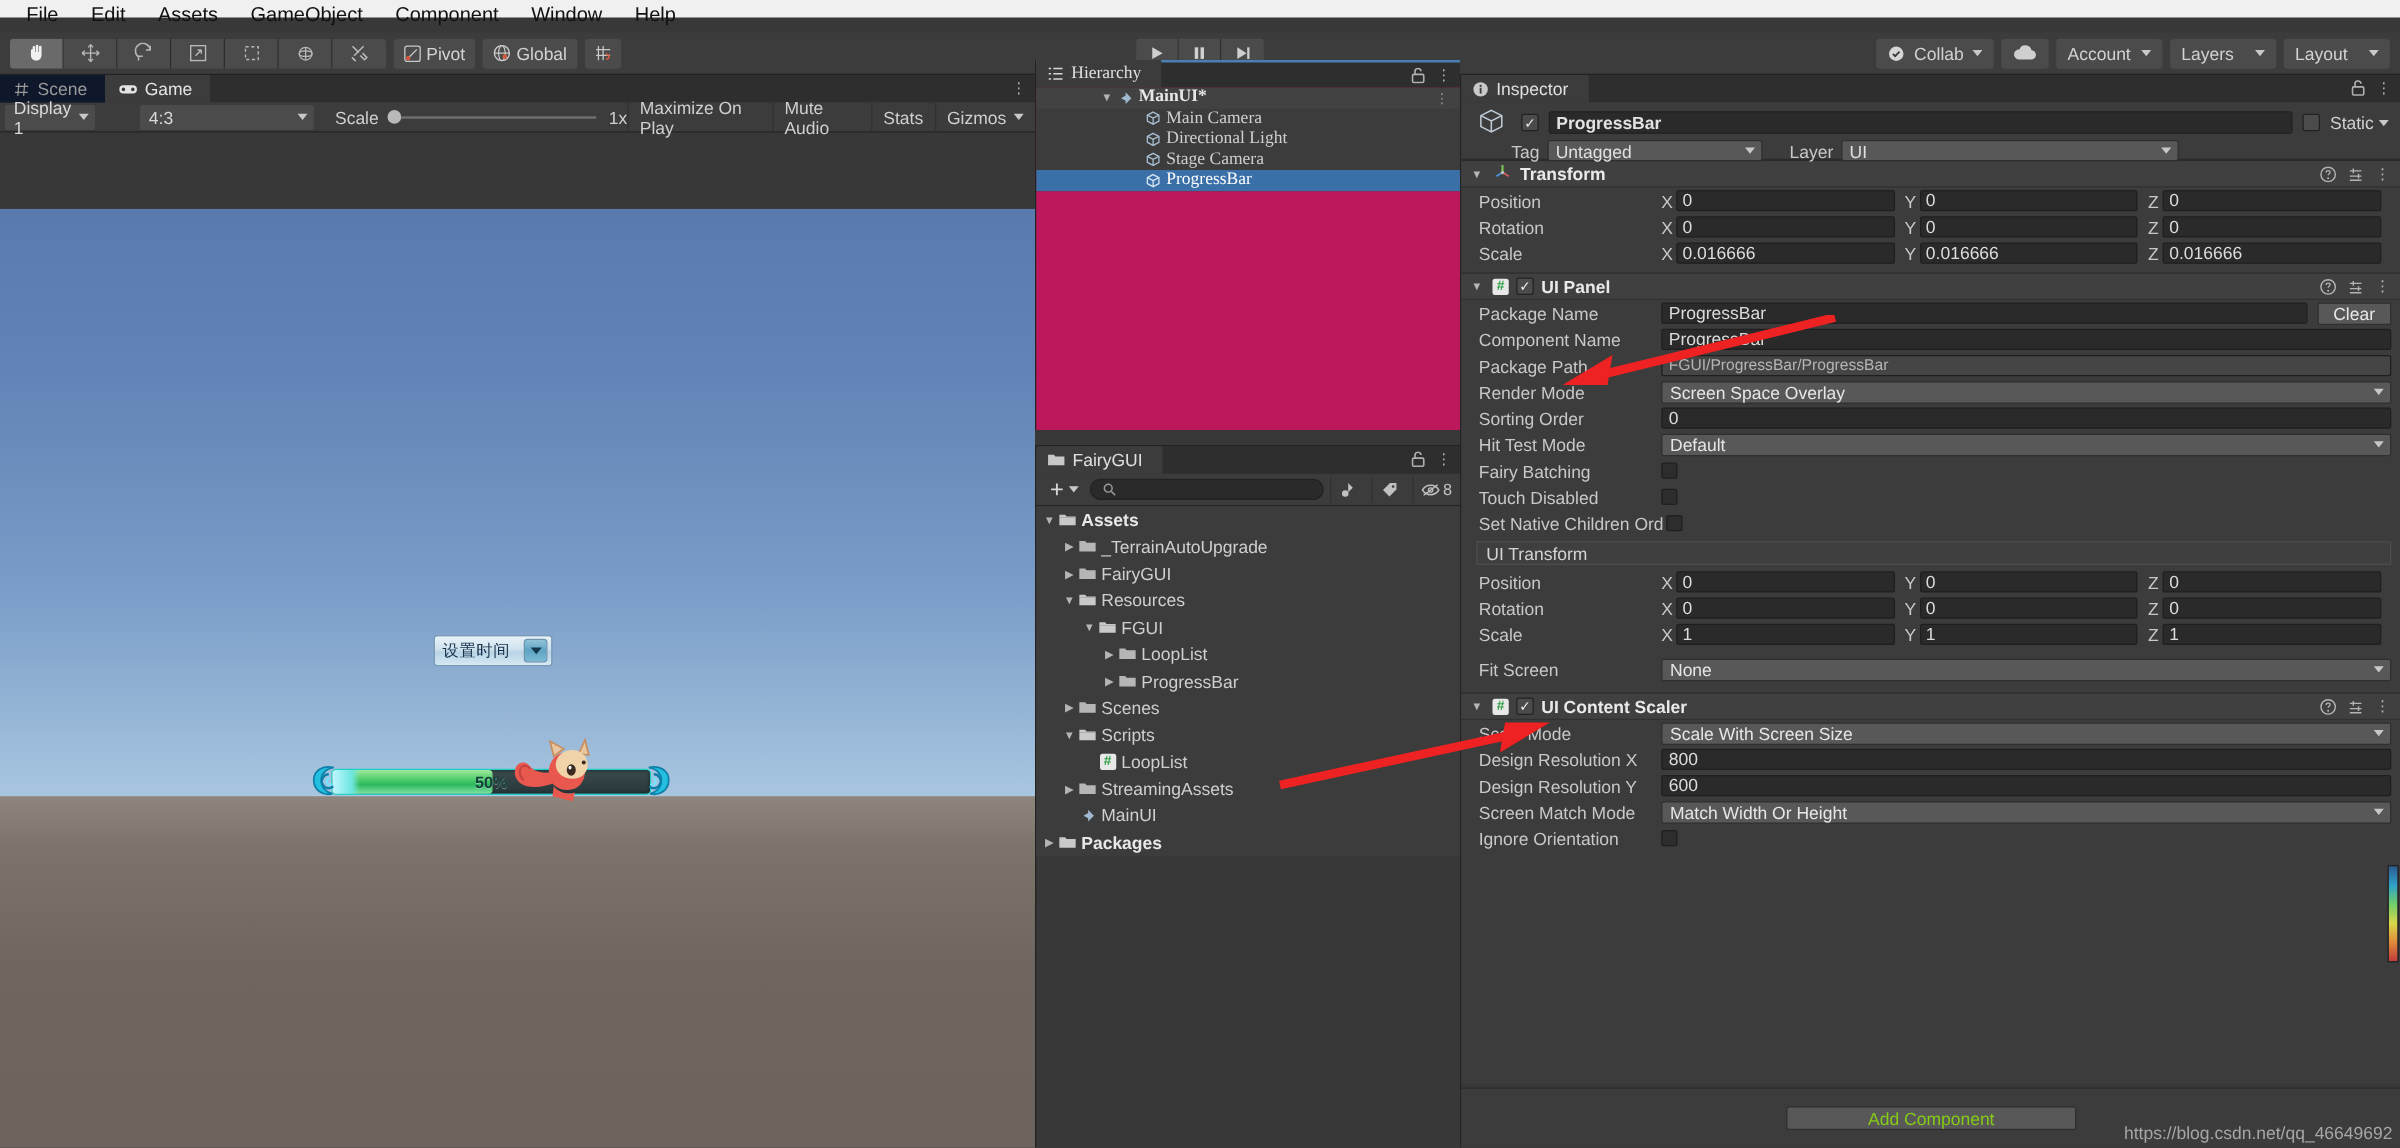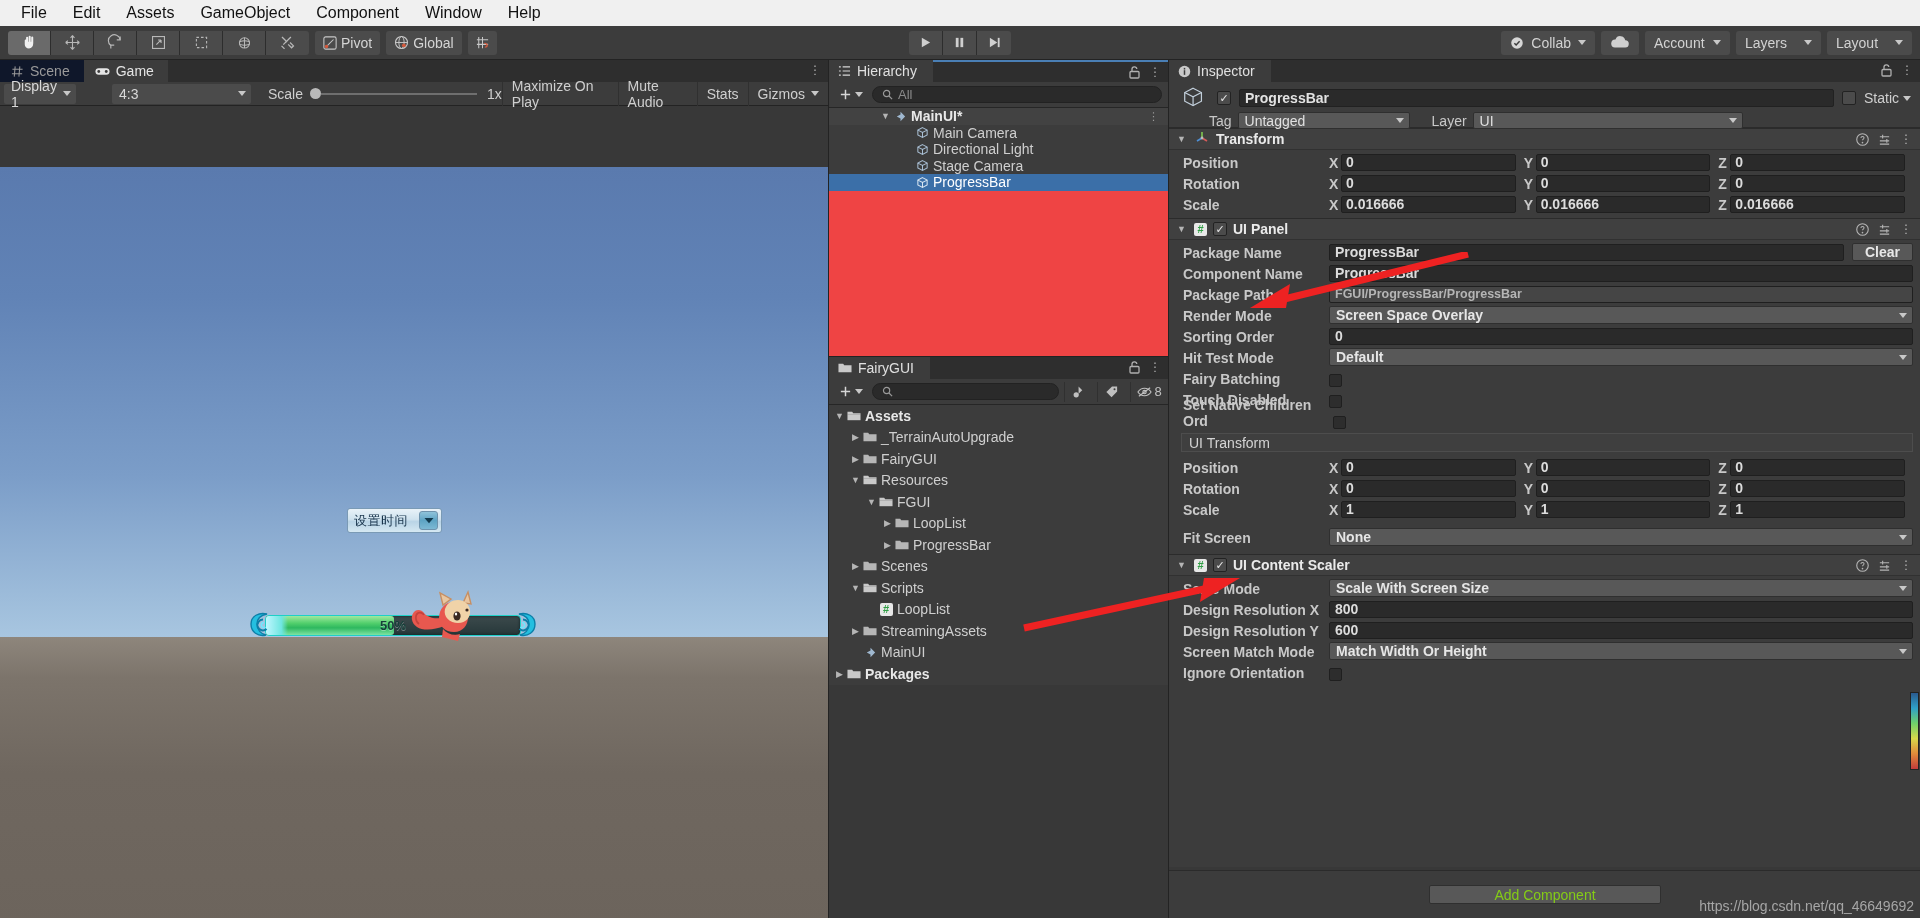--- a/index.html
+++ b/index.html
@@ -1,21 +1,21 @@
 <!DOCTYPE html>
 <html><head>
 <meta charset="utf-8">
 <style>
   * { box-sizing: border-box; margin:0; padding:0; }
   html,body { width:1920px; height:918px; overflow:hidden; background:#383838;
     font-family:"Liberation Sans", sans-serif; color:#c4c4c4; -webkit-font-smoothing:antialiased;}
   .app { position:relative; width:1920px; height:918px; }
 
   
-  .menubar { position:absolute; left:0; top:0; width:1920px; height:26px;
+  .menubar { position:absolute; left:0; top:0; width:1920px; height:14px;
     background:#f0f0f0; display:flex; align-items:flex-start; padding-left:8px; }
   .menubar .mi { font-size:16px; color:#111; padding:0 13px; line-height:26px; cursor:default;}
 
   
   .toolbar { position:absolute; left:0; top:26px; width:1920px; height:34px;
     background:#3c3c3c; border-bottom:1px solid #232323; display:flex; align-items:center; }
   .tgroup { display:flex; margin-left:8px; border-radius:3px; overflow:hidden; }
   .tbtn { width:43px; height:24px; background:#4b4b4b; border-right:1px solid #2d2d2d;
     display:flex; align-items:center; justify-content:center; color:#b8b8b8; }
   .tbtn:last-child{border-right:none;}
@@ -75,22 +75,22 @@
   .prog-fill:after{content:"";position:absolute;left:0;top:0;width:22px;height:100%;
     border-radius:3px 0 0 3px;background:linear-gradient(to right,#bff6ff,#6fe6e0 70%,rgba(90,220,200,0));}
   .prog-label { position:absolute; left:0; top:8px; width:288px; height:21px; text-align:center;
     line-height:21px; font-size:13px; font-weight:bold; color:#16403a;
     text-shadow:0 1px 0 rgba(255,255,255,.35); }
   .cloud { position:absolute; top:4px; width:34px; height:28px; }
   .cloud.l { left:0; } .cloud.r { right:0; }
   .fox { position:absolute; left:160px; top:-24px; width:72px; height:64px; }
 
   
-  .hier { position:absolute; left:828px; top:60px; width:340px; height:296px; background:#ef4444;
-    border-left:1px solid #232323; }
+  .hier { position:absolute; left:828px; top:48px; width:340px; height:296px; background:#be185d;
+    border-left:1px solid #232323;font-family:Liberation Serif, serif; }
   .panelhdr { height:22px; background:#2e2e2e; display:flex; align-items:flex-end;
     position:relative; border-top:2px solid #4a7fb5; }
   .panelhdr.noacc { border-top:none; }
   .ptab { height:22px; background:#3c3c3c; display:flex; align-items:center; gap:6px;
     padding:0 16px 0 9px; font-size:14px; color:#e0e0e0; }
   .hdricons { position:absolute; right:6px; top:3px; display:flex; align-items:center; gap:9px;
     color:#b0b0b0; }
   .srow { height:26px; background:#3c3c3c; border-bottom:1px solid #262626;
     display:flex; align-items:center; padding:0 6px; gap:5px; }
   .plusbtn { display:flex; align-items:center; gap:3px; color:#d6d6d6; padding:0 4px; }
@@ -131,21 +131,21 @@
   .gorow2 { display:flex; align-items:center; gap:6px; height:20px; margin-top:3px; padding-left:30px;}
   .lbl { font-size:14px; color:#c8c8c8; }
   .ddown { height:17px; background:#585858; border-radius:2px; display:flex; align-items:center;
     justify-content:space-between; padding:0 5px 0 6px; font-size:14px; color:#e0e0e0;
     border:1px solid #2f2f2f;}
   .comp { border-top:1px solid #2b2b2b; background:#3c3c3c; }
   .comphdr { height:21px; display:flex; align-items:center; gap:6px; padding:0 8px 0 6px;
     background:#404040; border-bottom:1px solid #313131; }
   .comphdr .ctitle { font-size:14px; font-weight:bold; color:#eaeaea; }
   .chicons { margin-left:auto; display:flex; align-items:center; gap:9px; color:#b4b4b4; }
-  .frow { height:21px; display:flex; align-items:flex-end; padding-left:14px; font-size:14px;font-weight:bold; }
+  .frow { height:21px; display:flex; align-items:center; padding-left:14px; font-size:14px; }
   .frow .fl { width:146px; color:#c8c8c8; flex:none; }
   .vec { display:flex; align-items:center; gap:0; flex:1; padding-right:8px; }
   .axis { color:#c8c8c8; width:12px; text-align:left; font-size:14px;}
   .nf { height:17px; background:#2a2a2a; border:1px solid #1f1f1f; border-radius:2px;
     font-size:14px; color:#dcdcdc; padding:0 4px; line-height:15px; overflow:hidden;
     white-space:nowrap; flex:1; margin-right:8px;}
   .tf { height:17px; background:#2a2a2a; border:1px solid #1f1f1f; border-radius:2px;
     font-size:14px; color:#dcdcdc; padding:0 5px; line-height:15px; flex:1; margin-right:8px;}
   .tf.ro { background:#454545; color:#b5b5b5; font-size:12.5px; }
   .selbox { height:18px; background:#585858; border:1px solid #2f2f2f; border-radius:2px;
@@ -406,35 +406,20 @@
         <span>Hierarchy</span>
       </div>
       <div class="hdricons">
         <svg width="11" height="13" viewBox="0 0 11 13" stroke="#b0b0b0" stroke-width="1.3" fill="none">
           <rect x="1" y="5.5" width="9" height="6.5" rx="1"></rect>
             <path d="M3 5.5V3.4A2.4 2.4 0 017.8 3"></path>
         </svg>
         <span style="letter-spacing:1px;font-size:12px;">⋮</span>
       </div>
     </div>
-    <div class="srow">
-      <span class="plusbtn">
-        <svg width="13" height="13" viewBox="0 0 14 14" stroke="#d6d6d6" stroke-width="1.6">
-            <path d="M7 2v10M2 7h10"></path>
-          </svg>
-        <span class="caret"></span>
-      </span>
-      <span class="searchbox">
-        <svg width="11" height="11" viewBox="0 0 12 12" stroke="#9a9a9a" stroke-width="1.3" fill="none">
-          <circle cx="5" cy="5" r="3.4"></circle>
-            <path d="M7.6 7.6L11 11"></path>
-        </svg>
-        <span>All</span>
-      </span>
-    </div>
     <div class="tree">
 
       <div class="trow hdr" style="padding-left:50px;">
         <span class="tri">▼</span>
         <span class="ico">
           <svg width="13" height="13" viewBox="0 0 14 14" fill="#9fb8d0">
               <path d="M12 7L7 12V9.2L3 7l4-2.2V2z"></path>
             </svg>
         </span>
         <span style="font-weight:bold;color:#e8e8e8;">MainUI*</span>

